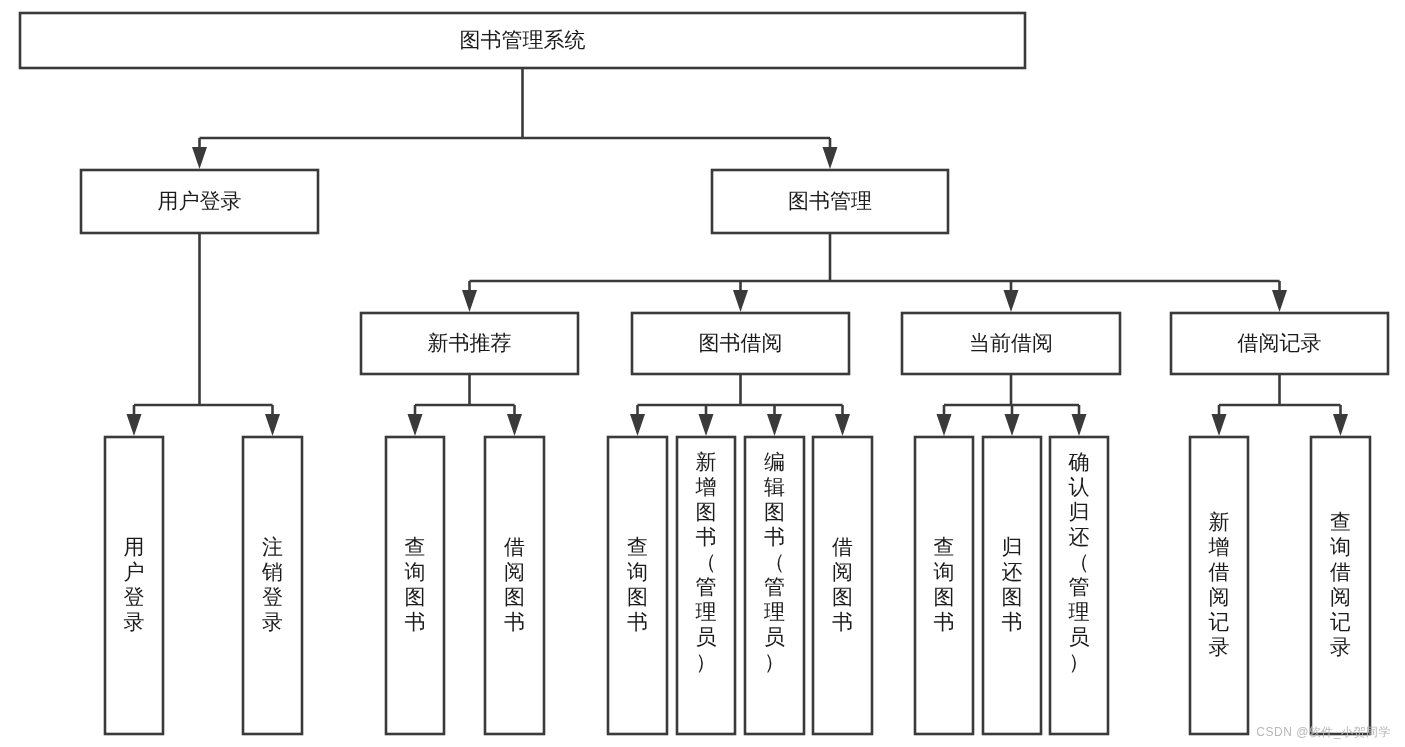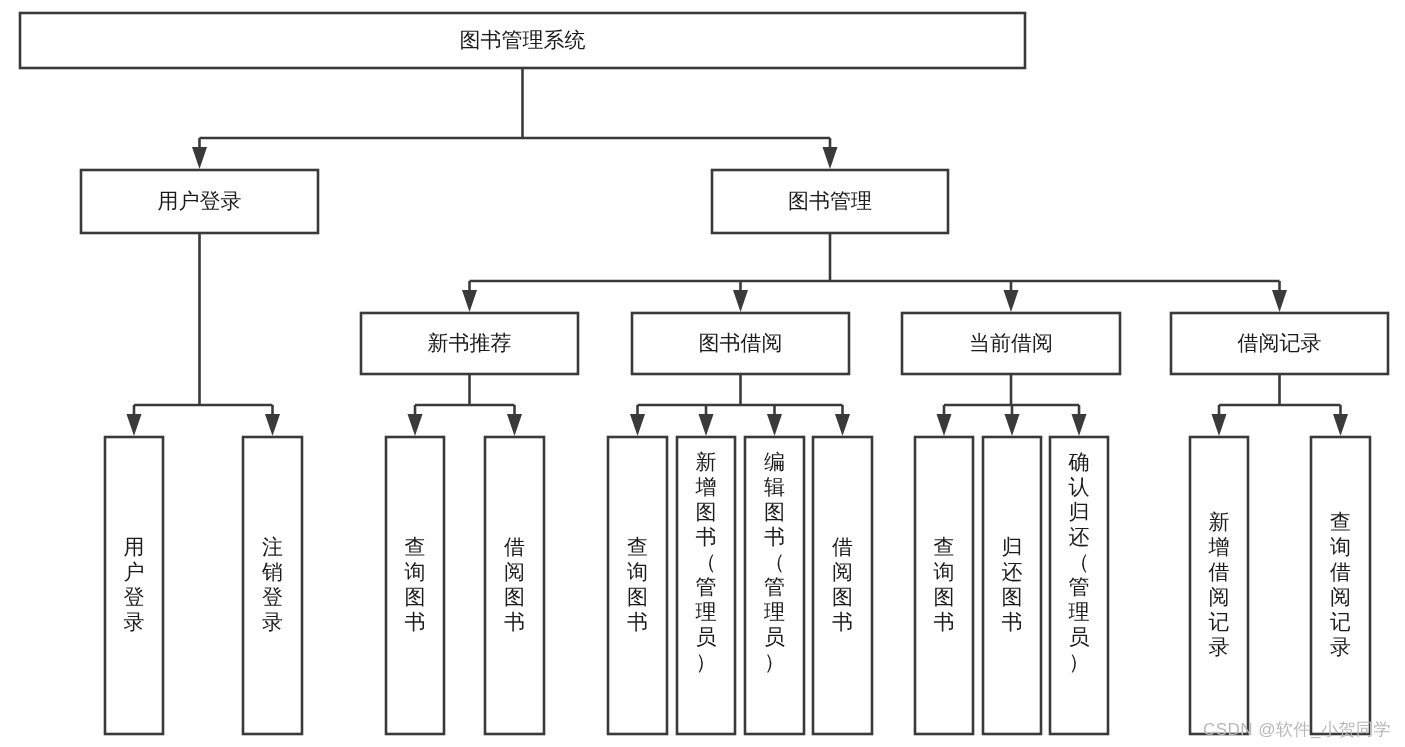--- a/index.html
+++ b/index.html
@@ -51,21 +51,21 @@
     fill: #1b1b1b;
     font-family: "Liberation Sans", "DejaVu Sans", sans-serif;
     font-size: 21px;
     text-anchor: middle;
   }
   .watermark {
     position: absolute;
     right: 14px;
     bottom: 6px;
     font-family: "Liberation Sans", "DejaVu Sans", sans-serif;
-    font-size: 17px;
+    font-size: 12px;
     color: #b8b8b8;
     letter-spacing: 0.5px;
     white-space: nowrap;
     user-select: none;
   }
 </style>
 </head>
 <body>
 
 <div id="diagram-root">

